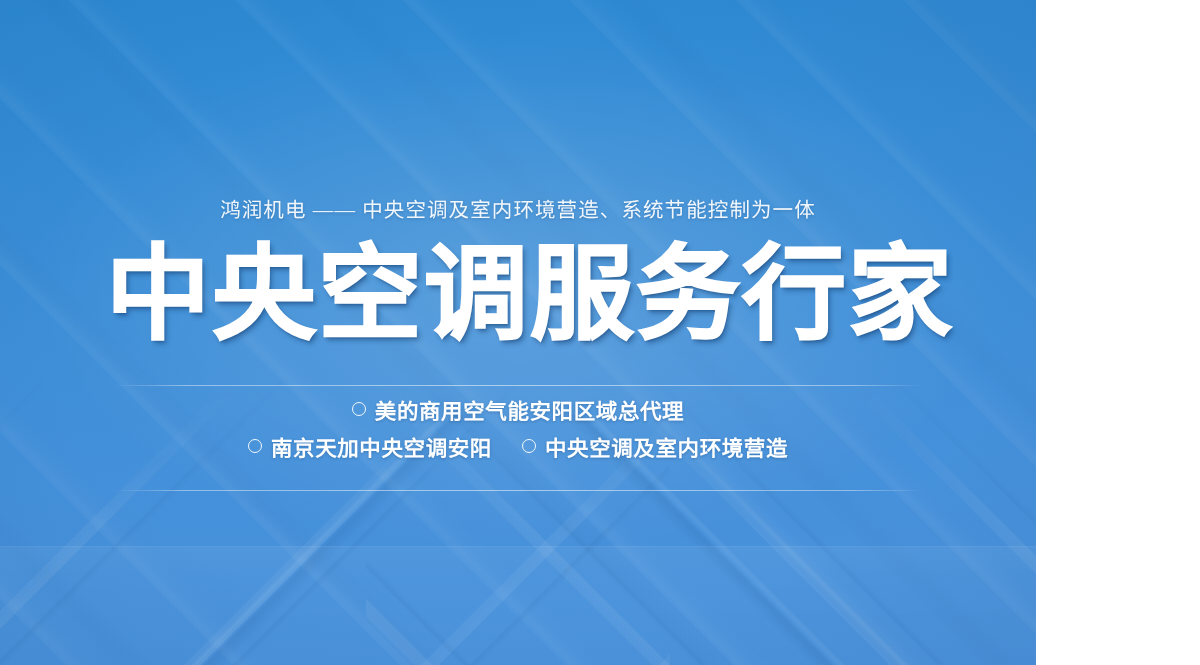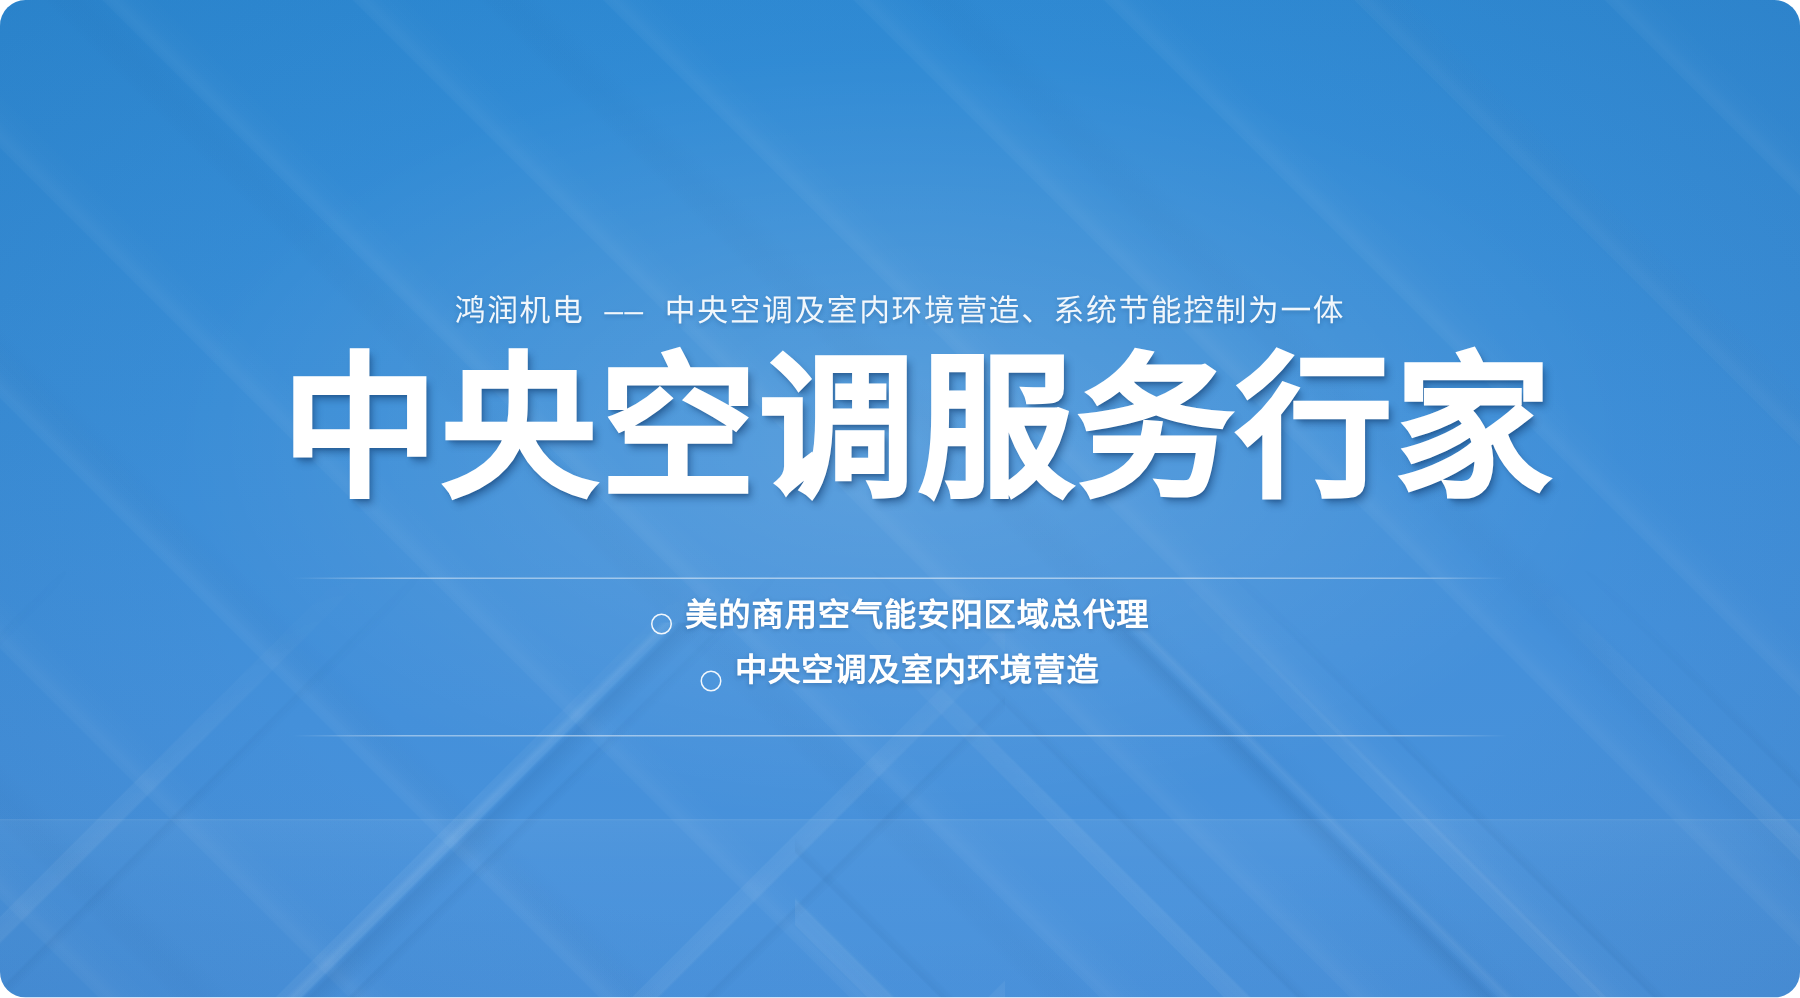--- a/index.html
+++ b/index.html
@@ -5,26 +5,25 @@
 <style>
   html, body {
     margin: 0;
     padding: 0;
     background: #ffffff;
   }
   * { box-sizing: border-box; }
 
   .banner {
     position: relative;
-    width: 1200px;
+    width: 1036px;
     height: 665px;
     overflow: hidden;
-    font-family: Liberation Mono, monospace;
+    font-family: Liberation Serif, serif;
     background: linear-gradient(176deg, #2d8ad4 0%, #3a8dd6 38%, #4490da 66%, #4c93dc 100%);
-    border-radius: 17px;
   }
 
   
   .bg-layer {
     position: absolute;
     inset: 0;
     pointer-events: none;
   }
 
   
@@ -222,21 +221,21 @@
 
   .tagline-row {
     display: flex;
     align-items: center;
     gap: 30px;
     white-space: nowrap;
   }
 
   .tagline-item {
     display: flex;
-    align-items: flex-end;
+    align-items: flex-start;
     gap: 9px;
   }
 
   .bullet-circle {
     width: 14px;
     height: 14px;
     border: 1.5px solid rgba(255,255,255,0.92);
     border-radius: 50%;
     flex: 0 0 auto;
   }
@@ -281,20 +280,24 @@
       <div class="tagline-row">
         <div class="tagline-item">
           <span class="bullet-circle"></span>
           <span class="tagline-text">美的商用空气能安阳区域总代理</span>
         </div>
       </div>
 
       <div class="tagline-row">
         <div class="tagline-item">
           <span class="bullet-circle"></span>
+          <span class="tagline-text">南京天加中央空调安阳</span>
+        </div>
+        <div class="tagline-item">
+          <span class="bullet-circle"></span>
           <span class="tagline-text">中央空调及室内环境营造</span>
         </div>
       </div>
 
     </div>
 
     <div class="rule rule-bottom"></div>
 
   </div>
 </div>

